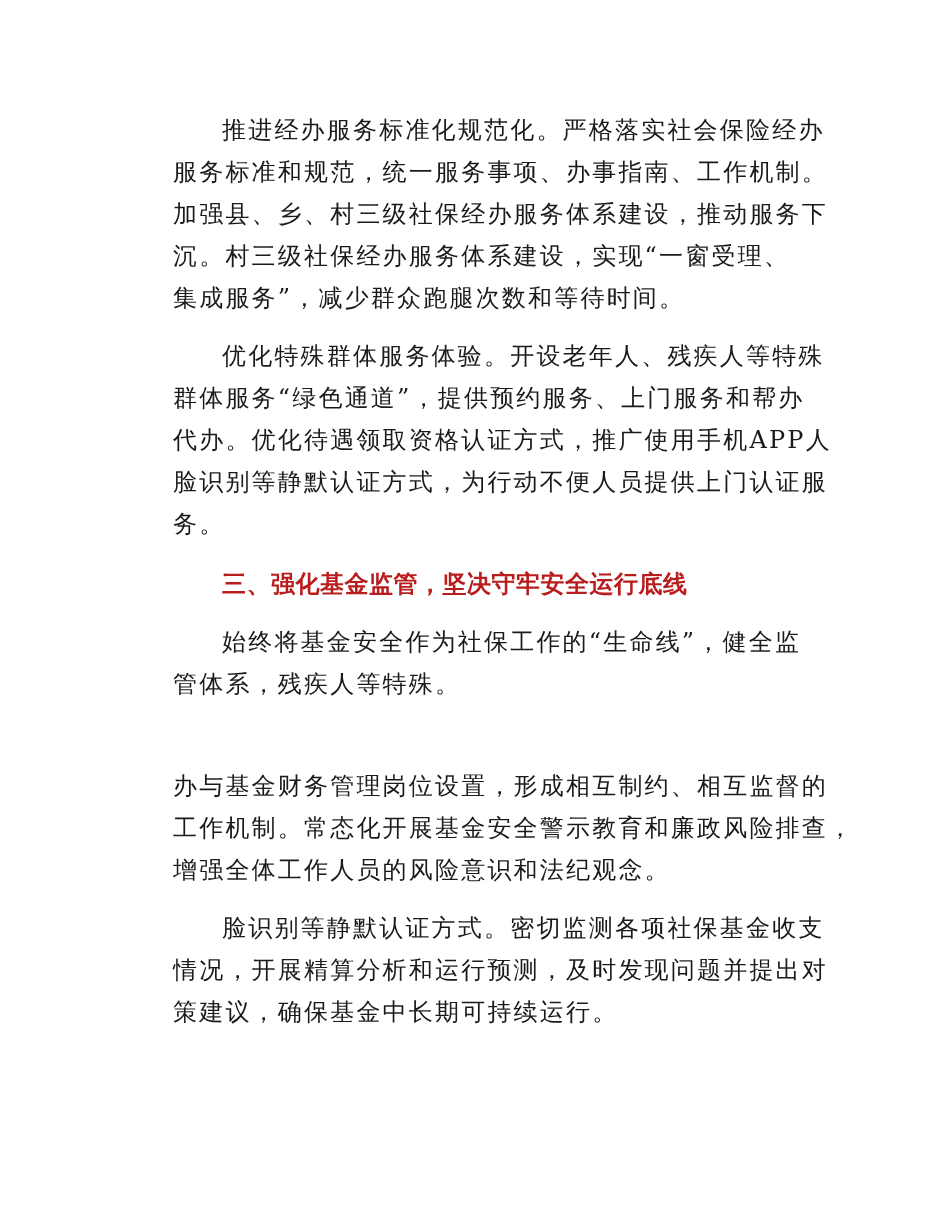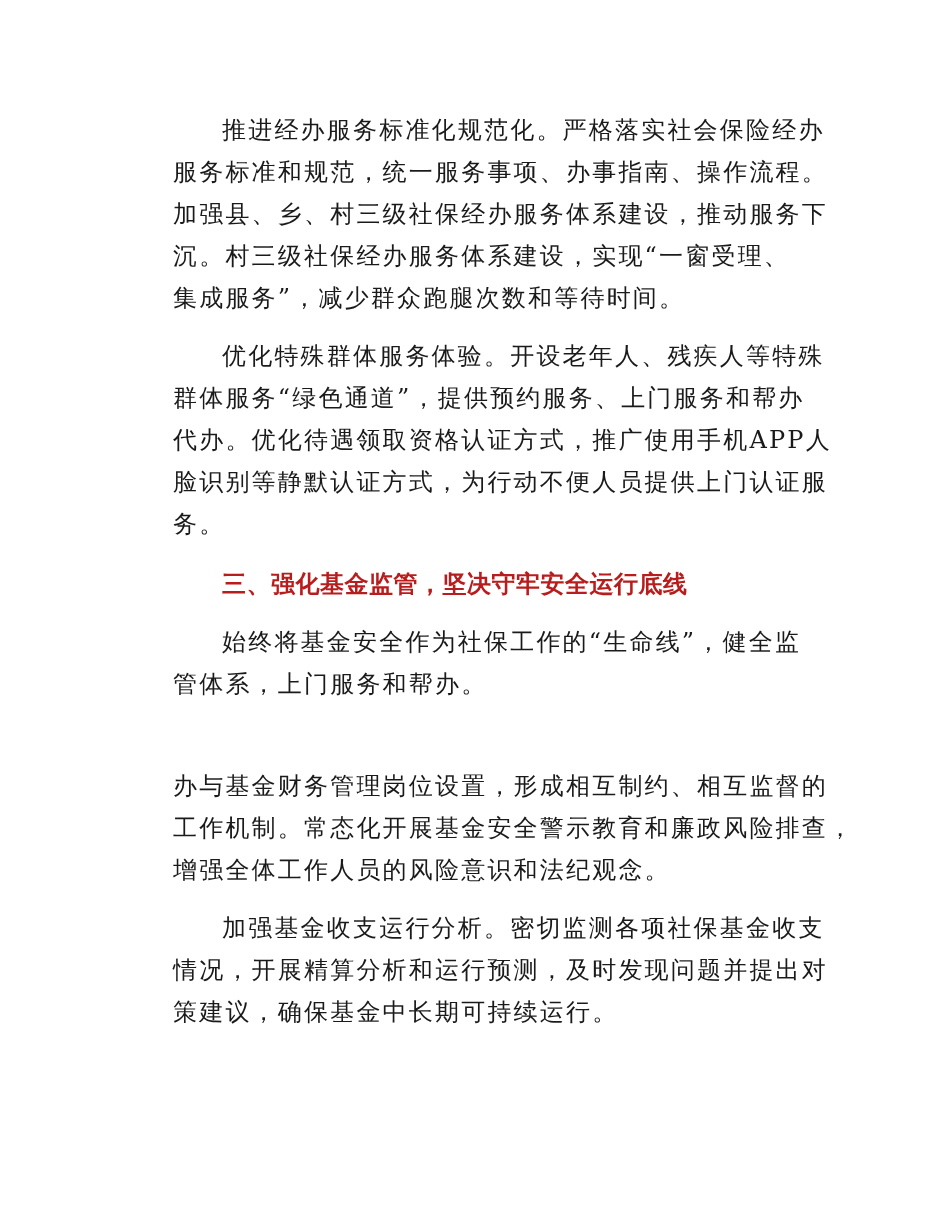--- a/index.html
+++ b/index.html
@@ -16,37 +16,37 @@
     font-family: "DejaVu Sans", "Liberation Sans", sans-serif;
     font-size: 24px; font-weight: bold; color: #b91c1c; letter-spacing: 0.5px; line-height: 30px;
   }
 </style>
 </head>
 <body>
 
 <div class="page">
 
   <div class="line indent" style="top:115px">推进经办服务标准化规范化。严格落实社会保险经办</div>
-  <div class="line" style="top:157px">服务标准和规范，统一服务事项、办事指南、操作流程。</div>
+  <div class="line" style="top:157px">服务标准和规范，统一服务事项、办事指南、工作机制。</div>
   <div class="line" style="top:199px">加强县、乡、村三级社保经办服务体系建设，推动服务下</div>
   <div class="line" style="top:241px">沉。村三级社保经办服务体系建设，实现“一窗受理、</div>
   <div class="line" style="top:283px">集成服务”，减少群众跑腿次数和等待时间。</div>
 
   <div class="line indent" style="top:341px">优化特殊群体服务体验。开设老年人、残疾人等特殊</div>
   <div class="line" style="top:383px">群体服务“绿色通道”，提供预约服务、上门服务和帮办</div>
   <div class="line" style="top:425px">代办。优化待遇领取资格认证方式，推广使用手机APP人</div>
   <div class="line" style="top:467px">脸识别等静默认证方式，为行动不便人员提供上门认证服</div>
   <div class="line" style="top:509px">务。</div>
 
   <div class="heading" style="top:569px">三、强化基金监管，坚决守牢安全运行底线</div>
 
   <div class="line indent" style="top:627px">始终将基金安全作为社保工作的“生命线”，健全监</div>
-  <div class="line" style="top:669px">管体系，上门服务和帮办。</div>
+  <div class="line" style="top:669px">管体系，残疾人等特殊。</div>
 
   <div class="line" style="top:771px">办与基金财务管理岗位设置，形成相互制约、相互监督的</div>
   <div class="line" style="top:813px">工作机制。常态化开展基金安全警示教育和廉政风险排查，</div>
   <div class="line" style="top:855px">增强全体工作人员的风险意识和法纪观念。</div>
 
-  <div class="line indent" style="top:913px">加强基金收支运行分析。密切监测各项社保基金收支</div>
+  <div class="line indent" style="top:913px">脸识别等静默认证方式。密切监测各项社保基金收支</div>
   <div class="line" style="top:955px">情况，开展精算分析和运行预测，及时发现问题并提出对</div>
   <div class="line" style="top:997px">策建议，确保基金中长期可持续运行。</div>
 
 </div>
 
 </body></html>

